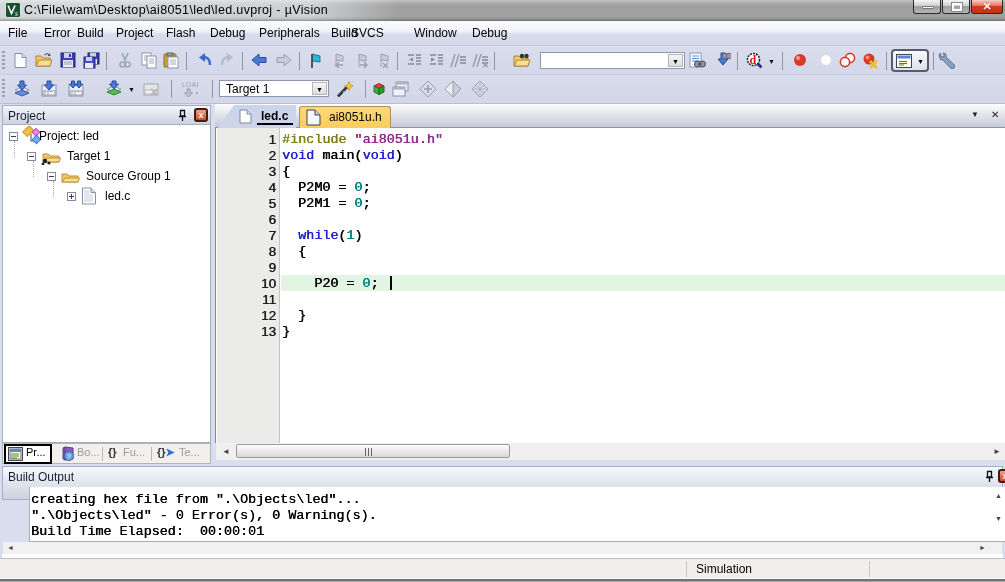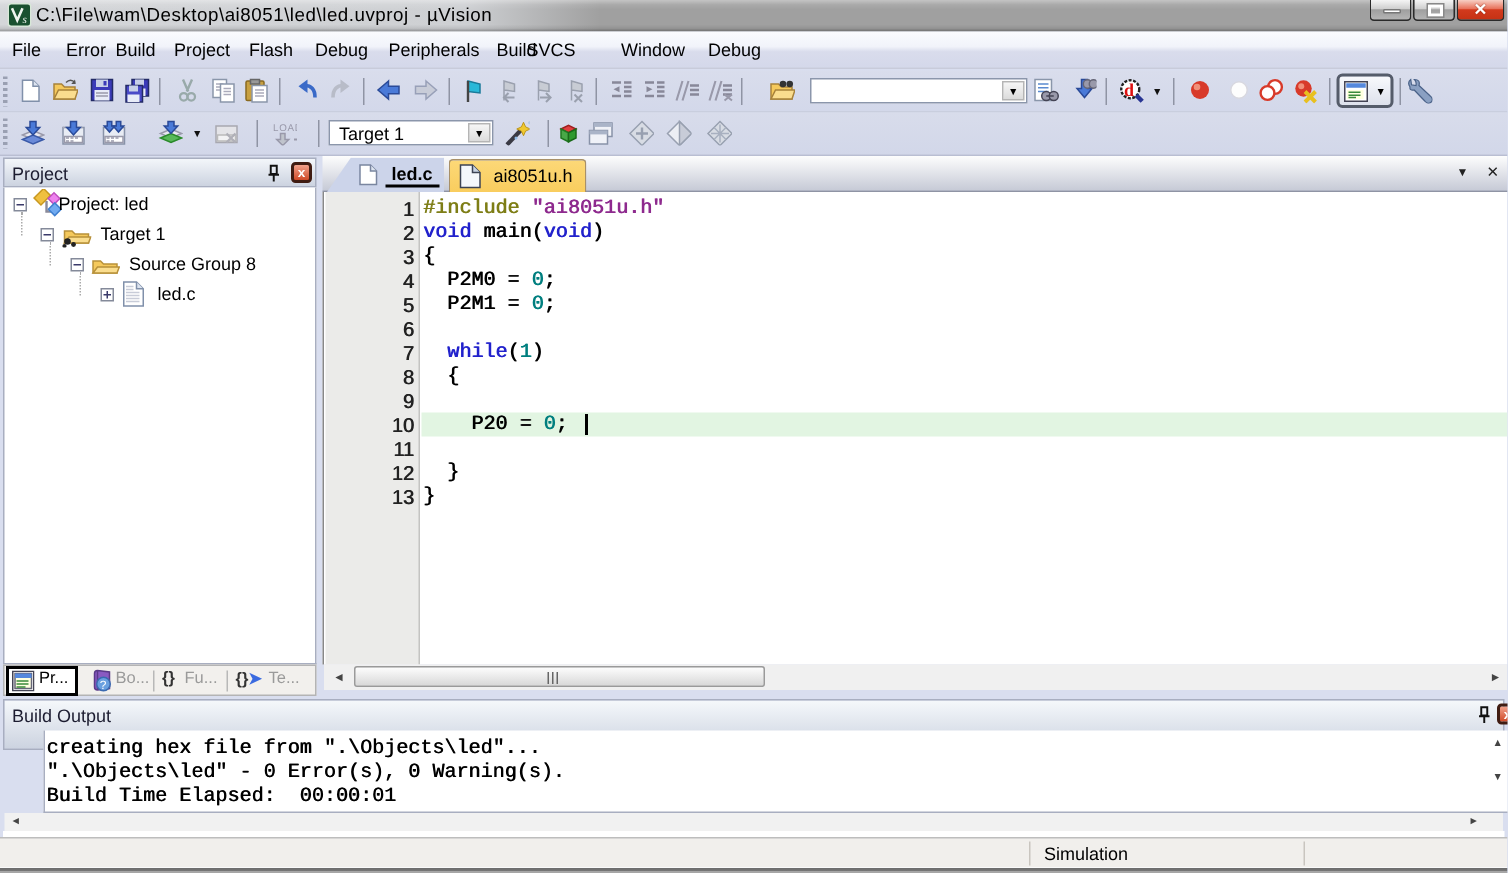--- a/index.html
+++ b/index.html
@@ -392,21 +392,21 @@
         </g>
     </svg>
     <div class="trow" style="left:64px;top:24px">Target 1</div>
     <div class="expander" style="left:44px;top:47px">
         <i></i>
       </div>
     <svg style="position:absolute;left:57px;top:44px" width="20" height="16">
       <path d="M2 13 L2 5 L7 5 L9 7 L18 7 L18 13 Z" fill="#f5c95c" stroke="#b8913a"></path>
       <path d="M2 13 L5 9 L19.5 9 L18 13 Z" fill="#fadd8e" stroke="#b8913a"></path>
     </svg>
-    <div class="trow" style="left:83px;top:44px">Source Group 8</div>
+    <div class="trow" style="left:83px;top:44px">Source Group 1</div>
     <div class="expander" style="left:64px;top:67px">
         <i></i>
         <b></b>
       </div>
     <svg style="position:absolute;left:78px;top:62px" width="16" height="18">
       <path d="M1.5 1 L10 1 L14.5 5.5 L14.5 17 L1.5 17 Z" fill="#fff" stroke="#8090aa"></path>
       <path d="M10 1 L10 5.5 L14.5 5.5" fill="#dde4f0" stroke="#8090aa"></path>
       <path d="M3 4 h5 M3 6 h5 M3 8 h9 M3 10 h9 M3 12 h9 M3 14 h9" stroke="#c8ccd8" stroke-width="1"></path>
     </svg>
     <div class="trow" style="left:102px;top:64px">led.c</div>

